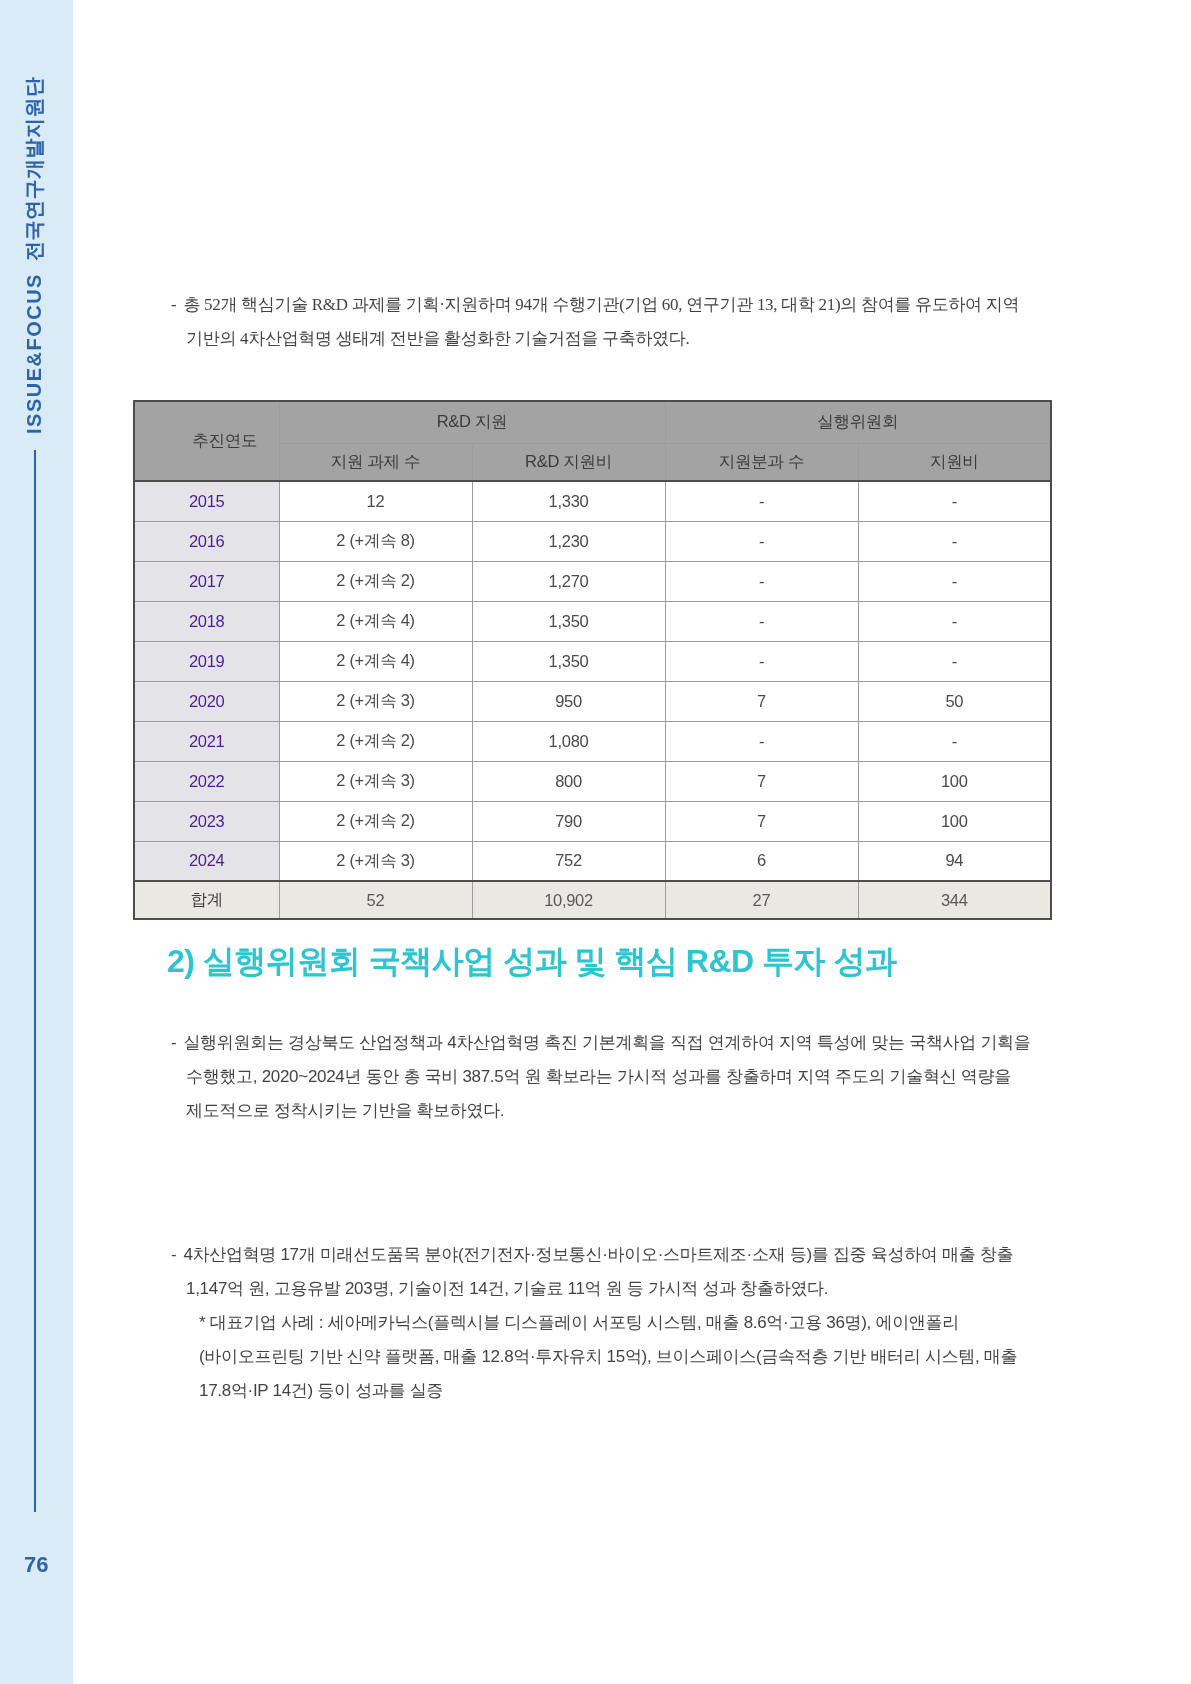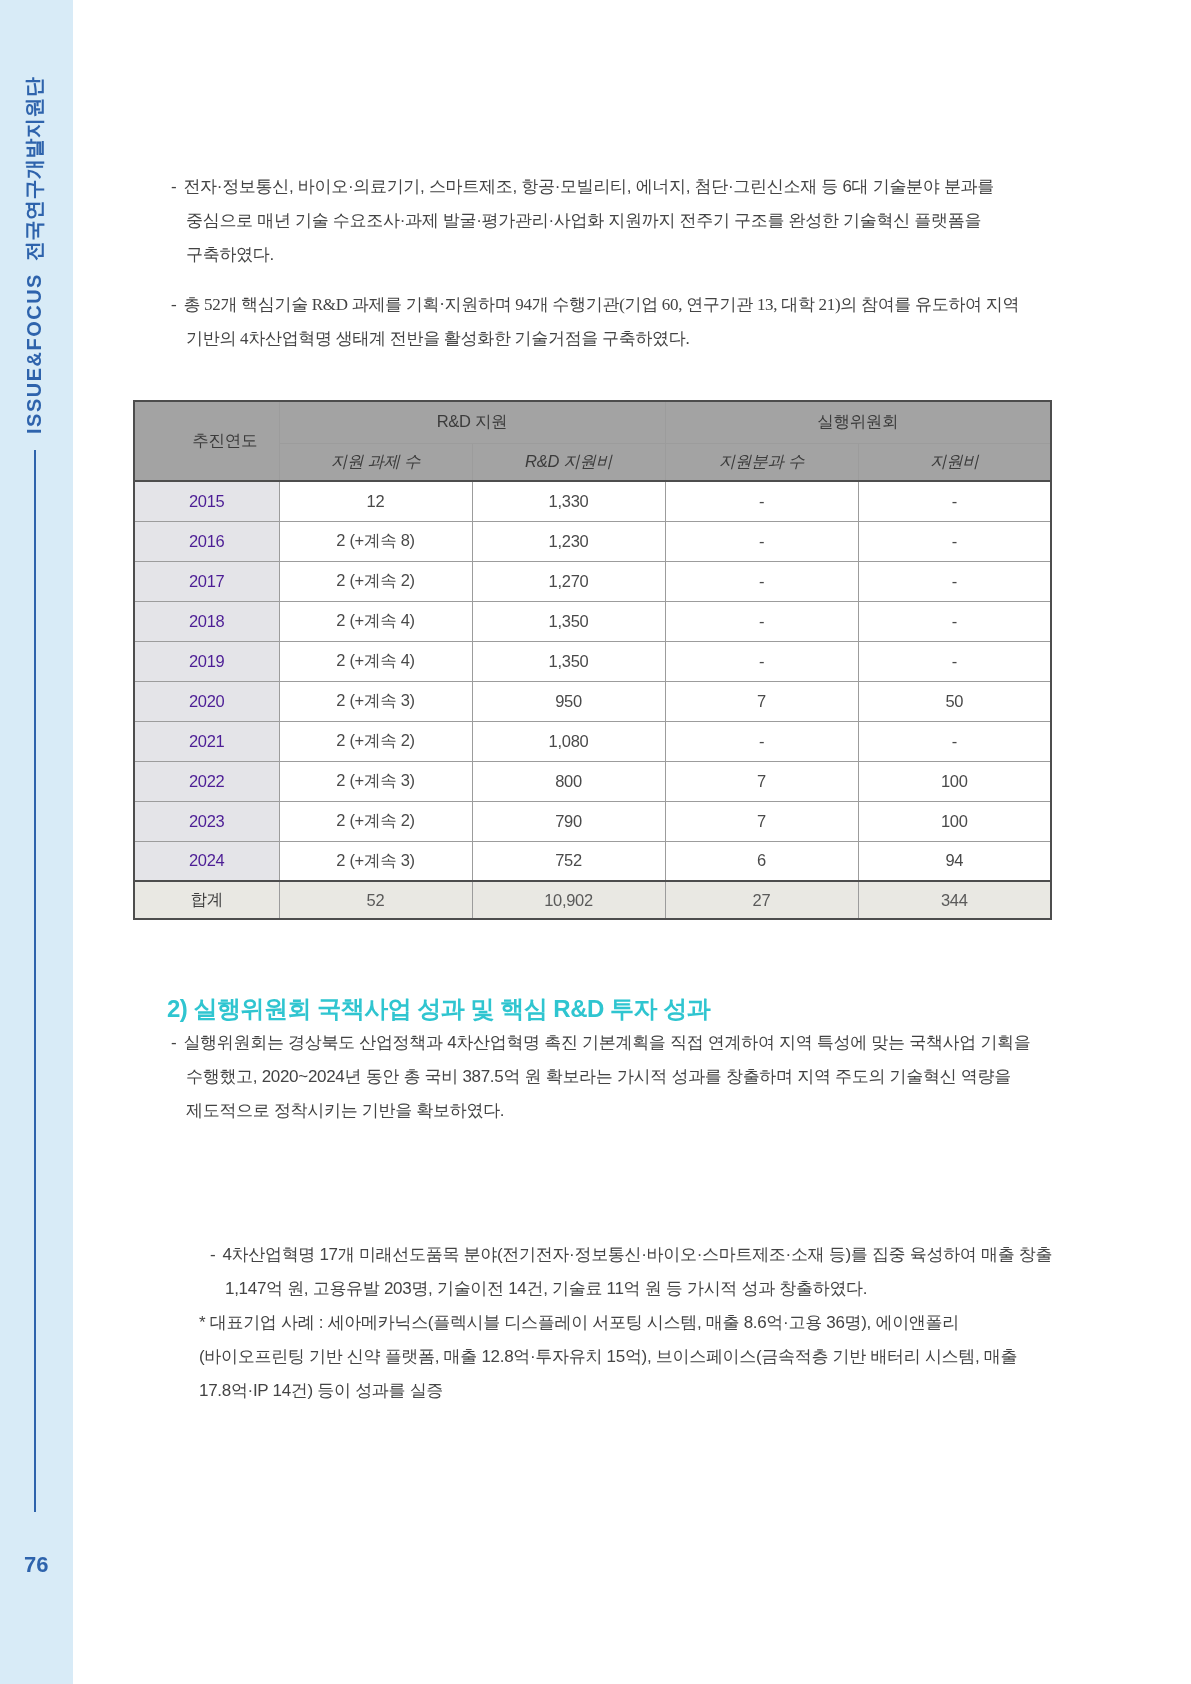--- a/index.html
+++ b/index.html
@@ -39,49 +39,49 @@
     letter-spacing:-0.3px;
     padding-left:15px; text-indent:-15px;
     word-break:keep-all;
   }
   .para .dash { margin-right:7px; }
   .p1 { top:170px; }
   .p2 { top:288px;font-family:Liberation Serif, serif; }
   .p3 { top:1026px; }
   .p4 { top:1146px; }
   .p5-block { position:absolute; top:1238px; left:0; width:881px; }
-  .p5-block .para { position:static;margin-left:39px; }
+  .p5-block .para { position:static; }
   .note {
     font-size:17px; line-height:34px; color:#434343;
     letter-spacing:-0.3px; word-break:keep-all;
     margin-left:28px; width:863px;
   }
 
   
   .section-heading {
-    position:absolute; left:-4px; top:992px;
-    font-size:24px; line-height:34px; font-weight:700;
+    position:absolute; left:-4px; top:944px;
+    font-size:32px; line-height:34px; font-weight:700;
     color:#2FC5D0; letter-spacing:-0.5px; white-space:nowrap;
   }
 
   
   .table-wrap { position:absolute; left:-38px; top:400px; }
   table.data {
     border-collapse:collapse; table-layout:fixed; width:917px;
     font-size:16.5px; color:#4a4a4a;
   }
   table.data th, table.data td {
     border:1px solid #9c9c9c; text-align:center; vertical-align:middle;
     font-weight:400; letter-spacing:-0.3px;
   }
   table.data { border:2px solid #4d4d4d; }
   table.data thead th { background:#a3a3a3; color:#3b3b3b; }
   table.data thead tr.h1 th { height:42px; }
   table.data thead tr.h2 th { height:38px; }
-  table.data thead tr.h2 th { border-bottom:2px solid #4d4d4d;font-style:italic; }
+  table.data thead tr.h2 th { border-bottom:2px solid #4d4d4d; }
   table.data thead th.year-h { border-bottom:2px solid #4d4d4d;padding-left:36px; }
   table.data tbody tr { height:40px; }
   table.data tbody td.year { background:#E4E4E8; color:#4c1d95; }
   table.data tbody tr.total { height:38px; }
   table.data tbody tr.total td { background:#E9E8E3; color:#5a5a5a; border-top:2px solid #4d4d4d; }
   table.data tbody tr.total td.year { background:#E9E8E3; color:#3f3f3f; }
 </style>
 </head>
 <body>
 
@@ -91,23 +91,20 @@
     <div class="sidebar-rotated">
       <div class="sidebar-rule"></div>
       <span class="sidebar-series">ISSUE&amp;FOCUS</span>
       <span class="sidebar-org">전국연구개발지원단</span>
     </div>
     <div class="page-number">76</div>
   </div>
 
   <div class="content">
 
-    <div class="para p1">
-      <span class="dash">-</span><span>전자·정보통신, 바이오·의료기기, 스마트제조, 항공·모빌리티, 에너지, 첨단·그린신소재 등 6대 기술분야 분과를 중심으로 매년 기술 수요조사·과제 발굴·평가관리·사업화 지원까지 전주기 구조를 완성한 기술혁신 플랫폼을 구축하였다.</span>
-    </div>
 
     <div class="para p2">
       <span class="dash">-</span><span>총 52개 핵심기술 R&amp;D 과제를 기획·지원하며 94개 수행기관(기업 60, 연구기관 13, 대학 21)의 참여를 유도하여 지역 기반의 4차산업혁명 생태계 전반을 활성화한 기술거점을 구축하였다.</span>
     </div>
 
     <div class="table-wrap">
       <table class="data">
         <colgroup>
           <col style="width:145px">
             <col style="width:193px">

